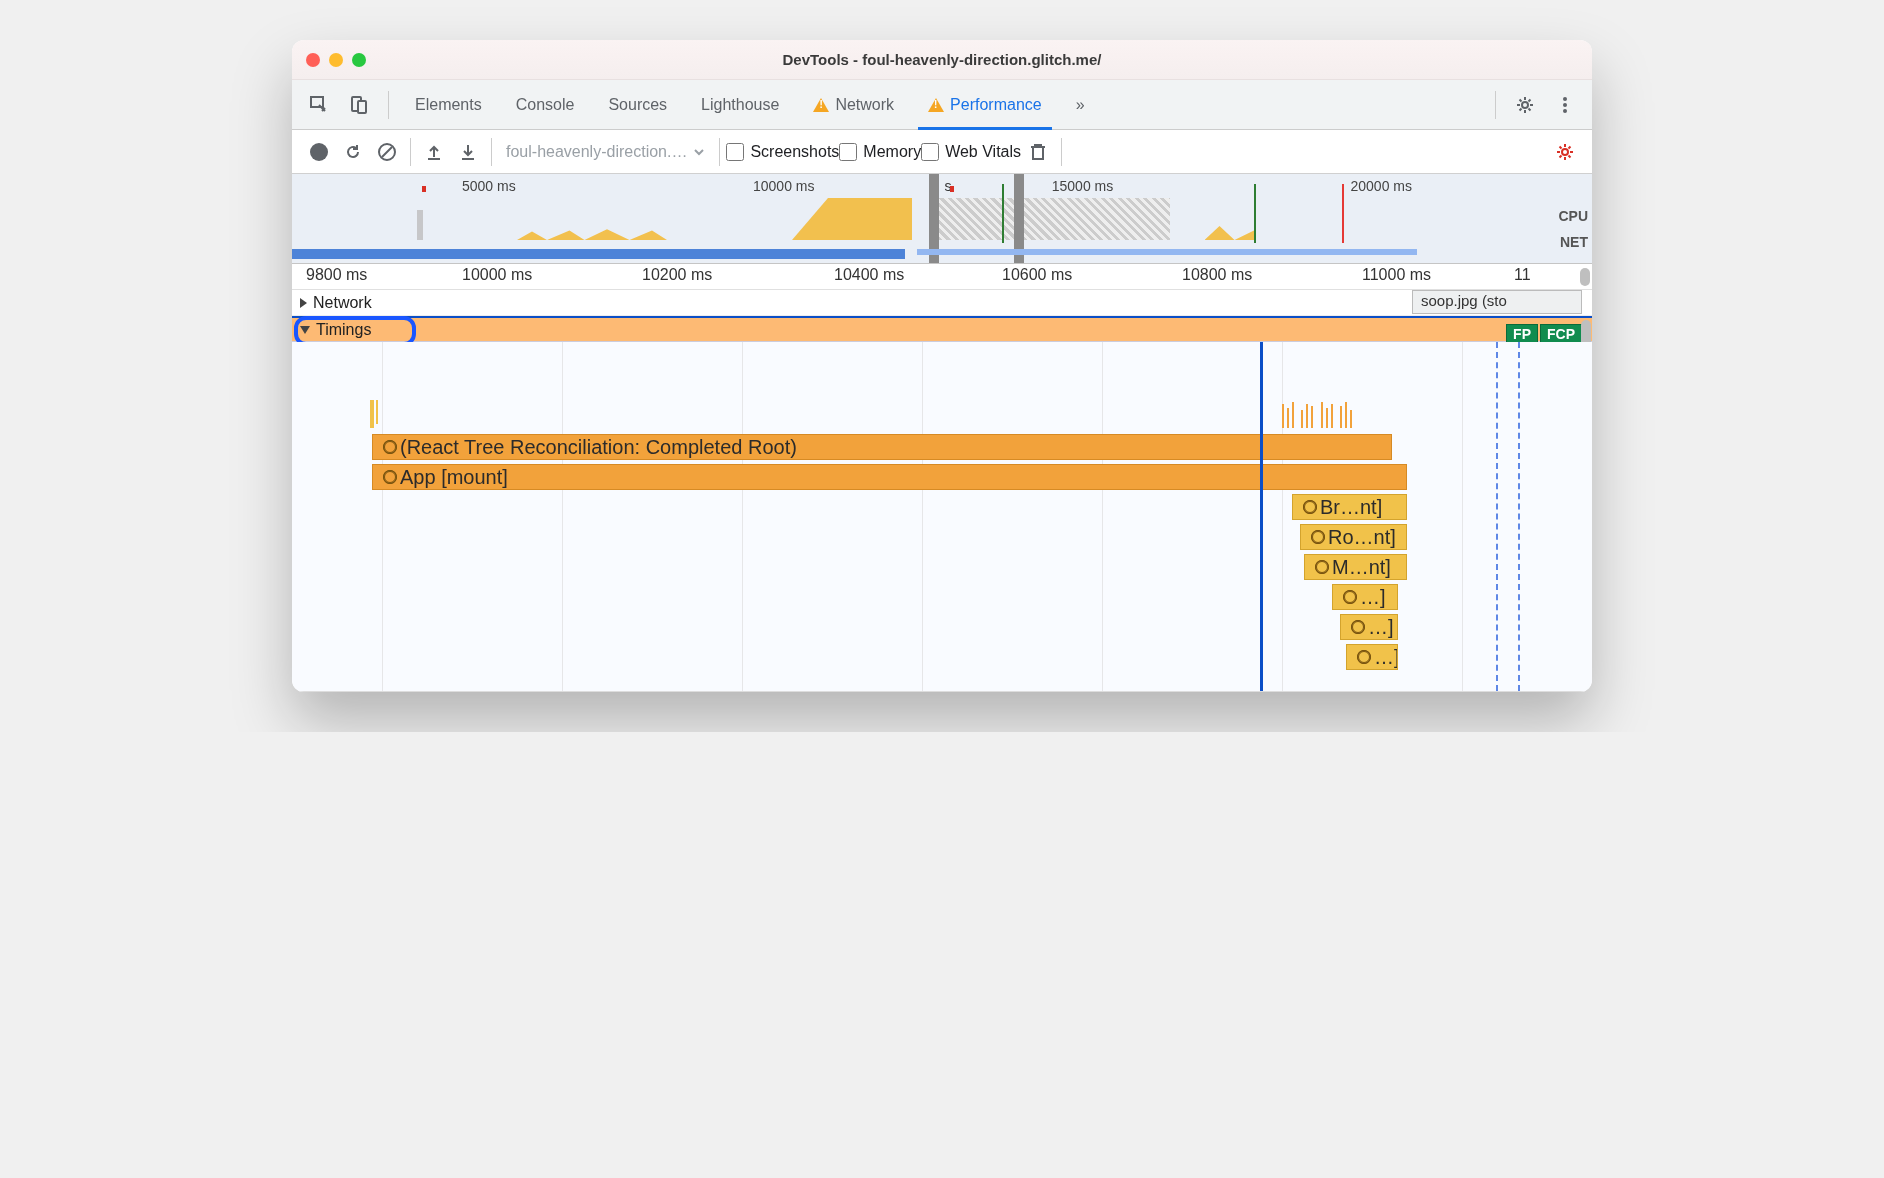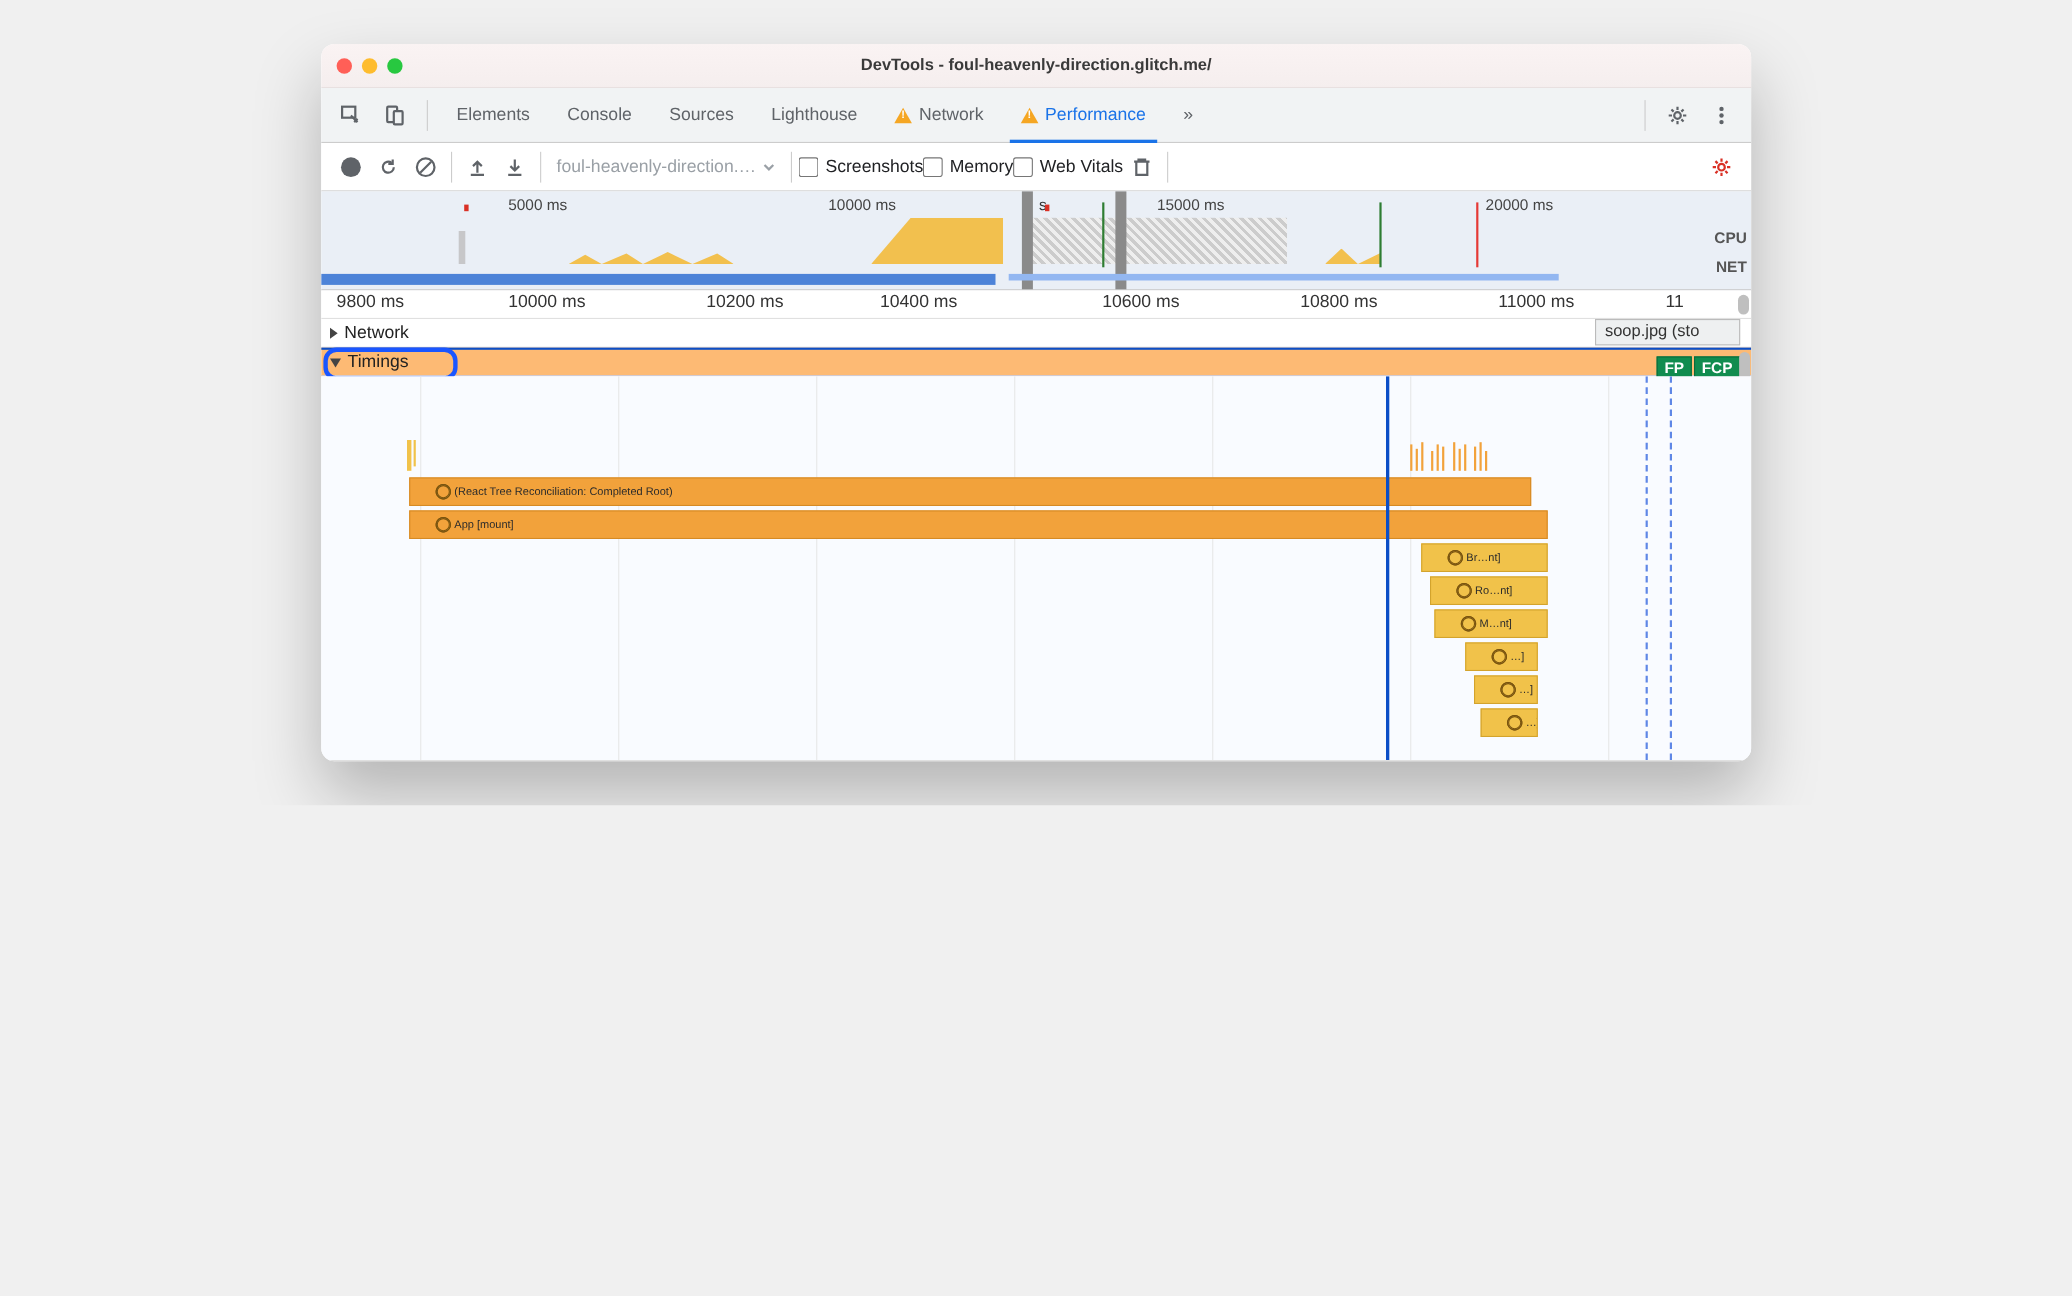--- a/index.html
+++ b/index.html
@@ -90,21 +90,21 @@
 .tick { position: absolute; top: 2px; }
 .track-header { height: 26px; display: flex; align-items: center; gap: 6px; padding-left: 8px; font-size: 16px; color: #222; background: #fff; border-bottom: 1px solid #eee; position: relative;}
 .tri { width: 0; height: 0; border-left: 7px solid #444; border-top: 5px solid transparent; border-bottom: 5px solid transparent; }
 .tri.down { border-left: 5px solid transparent; border-right: 5px solid transparent; border-top: 8px solid #444; border-bottom: none; }
 .timings-highlight { position: absolute; left: 2px; top: -2px; width: 122px; height: 30px; border: 4px solid #1a56ff; border-radius: 12px; pointer-events: none; }
 .net-block { position: absolute; right: 10px; top: 0; height: 24px; background: #eef0f1; border: 1px solid #bbb; font-size: 15px; padding: 1px 8px; color: #333; }
 .timings-area { height: 350px; background: #f9fbff; position: relative; overflow: hidden; border-bottom: 1px solid #ddd;}
 .grid-line { position: absolute; top: 0; bottom: 0; width: 1px; background: #e6e6e8; }
 .vcursor { position: absolute; top: 0; bottom: 0; width: 3px; background: #0b4ec7; }
 .fpbadge { position: absolute; top: 6px; height: 22px; background: #118c4f; color: #fff; font-size: 14px; font-weight: 600; padding: 1px 6px; border: 1px solid #0a6b3b;}
-.flame { position: absolute; height: 26px; background: #f2a23b; border: 1px solid #d68a24; font-size: 10px; color: #2b2b2b; padding: 2px 24px; overflow: hidden; white-space: nowrap; display: flex; align-items: center; gap: 4px;}
+.flame { position: absolute; height: 26px; background: #f2a23b; border: 1px solid #d68a24; font-size: 20px; color: #2b2b2b; padding: 2px 11px; overflow: hidden; white-space: nowrap; display: flex; align-items: center; gap: 4px;}
 .flame.small { background: #f1c24a; border-color: #d3a32d; }
 .atom { width: 12px; height: 12px; border: 1px solid #7a5510; border-radius: 50%; position: relative; flex: 0 0 auto; }
 .atom::before,.atom::after { content:''; position:absolute; inset:-2px; border:1px solid #7a5510; border-radius:50%; transform: rotate(60deg);}
 .atom::after { transform: rotate(-60deg); }
 .tiny-bars { position: absolute; top: 60px; height: 28px; }
 .tiny-bars span { display:inline-block; width: 2px; background: #f2a23b; margin-right: 3px; }
 .dashlines { position: absolute; top: 0; bottom: 0; border-left: 2px dashed #5f87e6; }
 .bottom {
   height: 44px;
   background: #f5f5f5;
@@ -269,32 +269,32 @@
     <div class="ov-net">
       <div class="ov-net-bar" style="left:0; width:49%; height:10px;"></div>
       <div class="ov-net-bar" style="left:50%; width:40%; height:6px; background:#93b7f1;"></div>
     </div>
   </div>
 
   <div class="timeruler">
     <span class="tick" style="left:14px;">9800 ms</span>
     <span class="tick" style="left:170px;">10000 ms</span>
     <span class="tick" style="left:350px;">10200 ms</span>
-    <span class="tick" style="left:508px;">10400 ms</span>
+    <span class="tick" style="left:542px;">10400 ms</span>
     <span class="tick" style="left:710px;">10600 ms</span>
     <span class="tick" style="left:890px;">10800 ms</span>
     <span class="tick" style="left:1070px;">11000 ms</span>
     <span class="tick" style="left:1222px;">11</span>
     <div class="scrollbar" style="top:4px; height:18px;"></div>
   </div>
 
   <div class="track-header">
     <span class="tri"></span>
     <span>Network</span>
-    <div class="net-block" style="width:132px;">soop.jpg (sto</div>
+    <div class="net-block" style="width:170px;">soop.jpg (sto</div>
   </div>
 
   <div class="track-header" style="background:#fdba74; border-top:2px solid #0b4ec7; border-bottom:1px solid #ccd;">
     <span class="tri down"></span>
     <span>Timings</span>
     <div class="timings-highlight"></div>
     <div class="fpbadge" style="right:54px;">FP</div>
     <div class="fpbadge" style="right:10px;">FCP</div>
     <div class="scrollbar" style="top:2px; height:42px; right:1px;"></div>
   </div>

